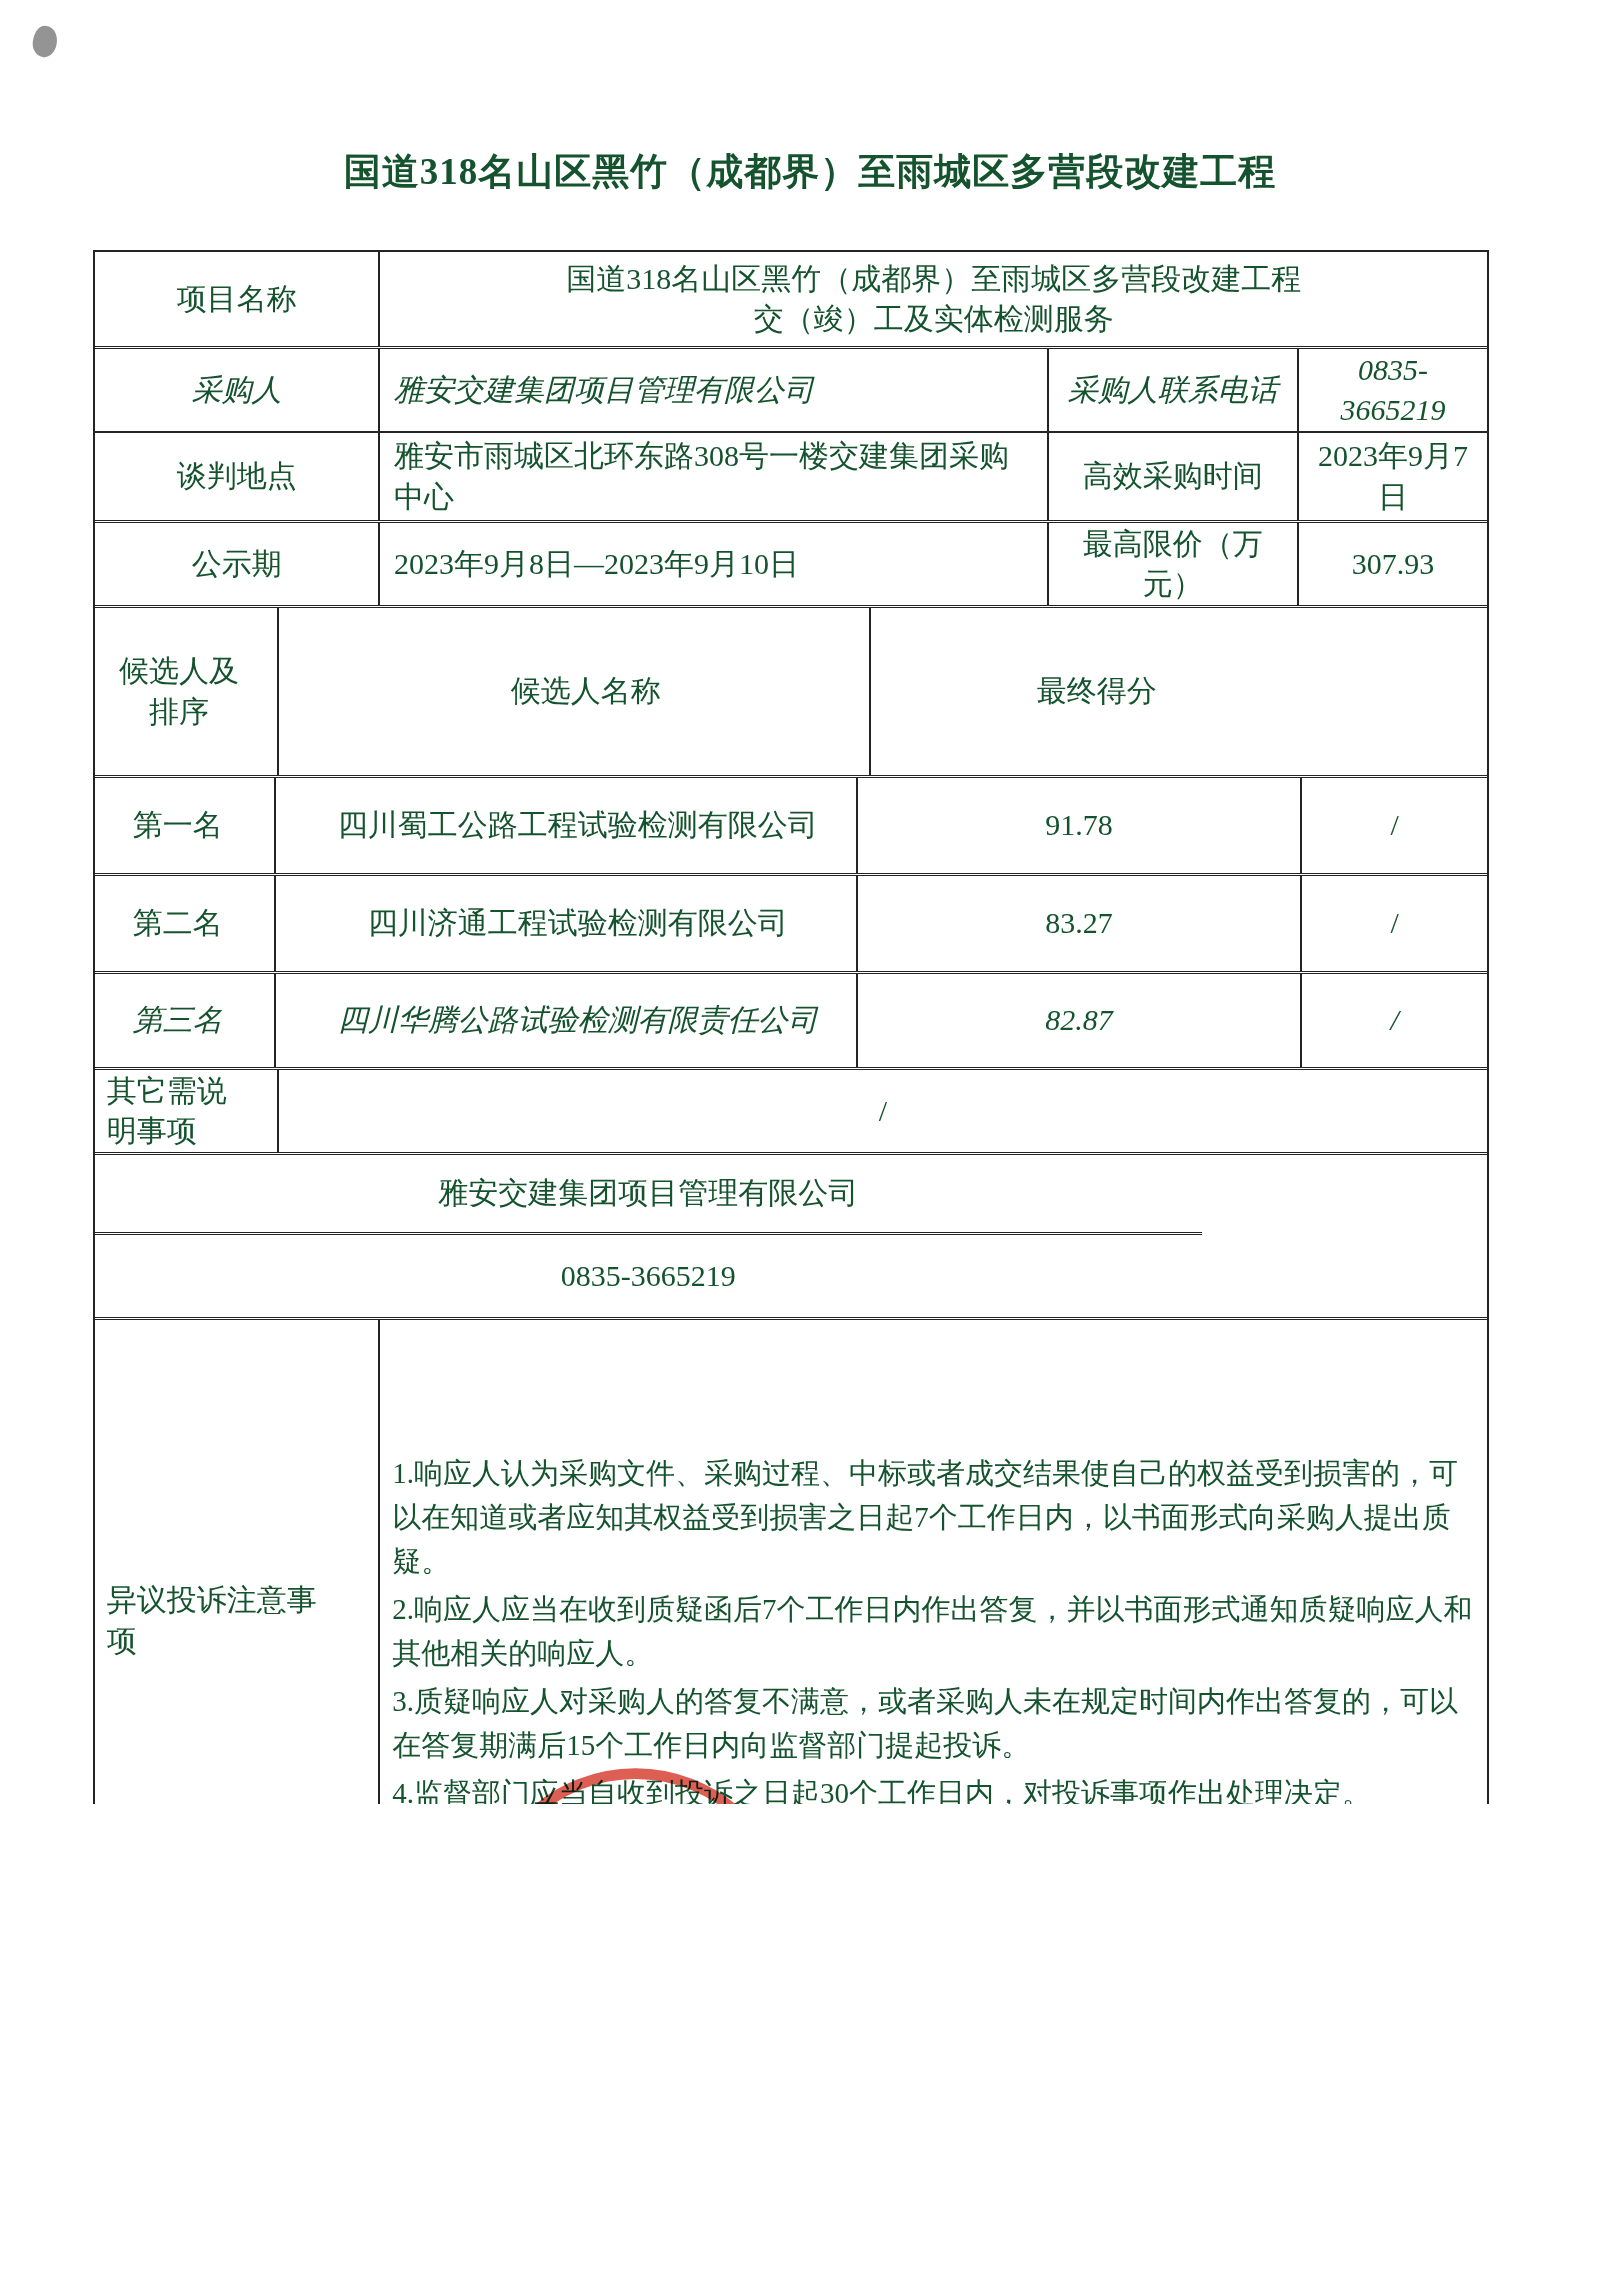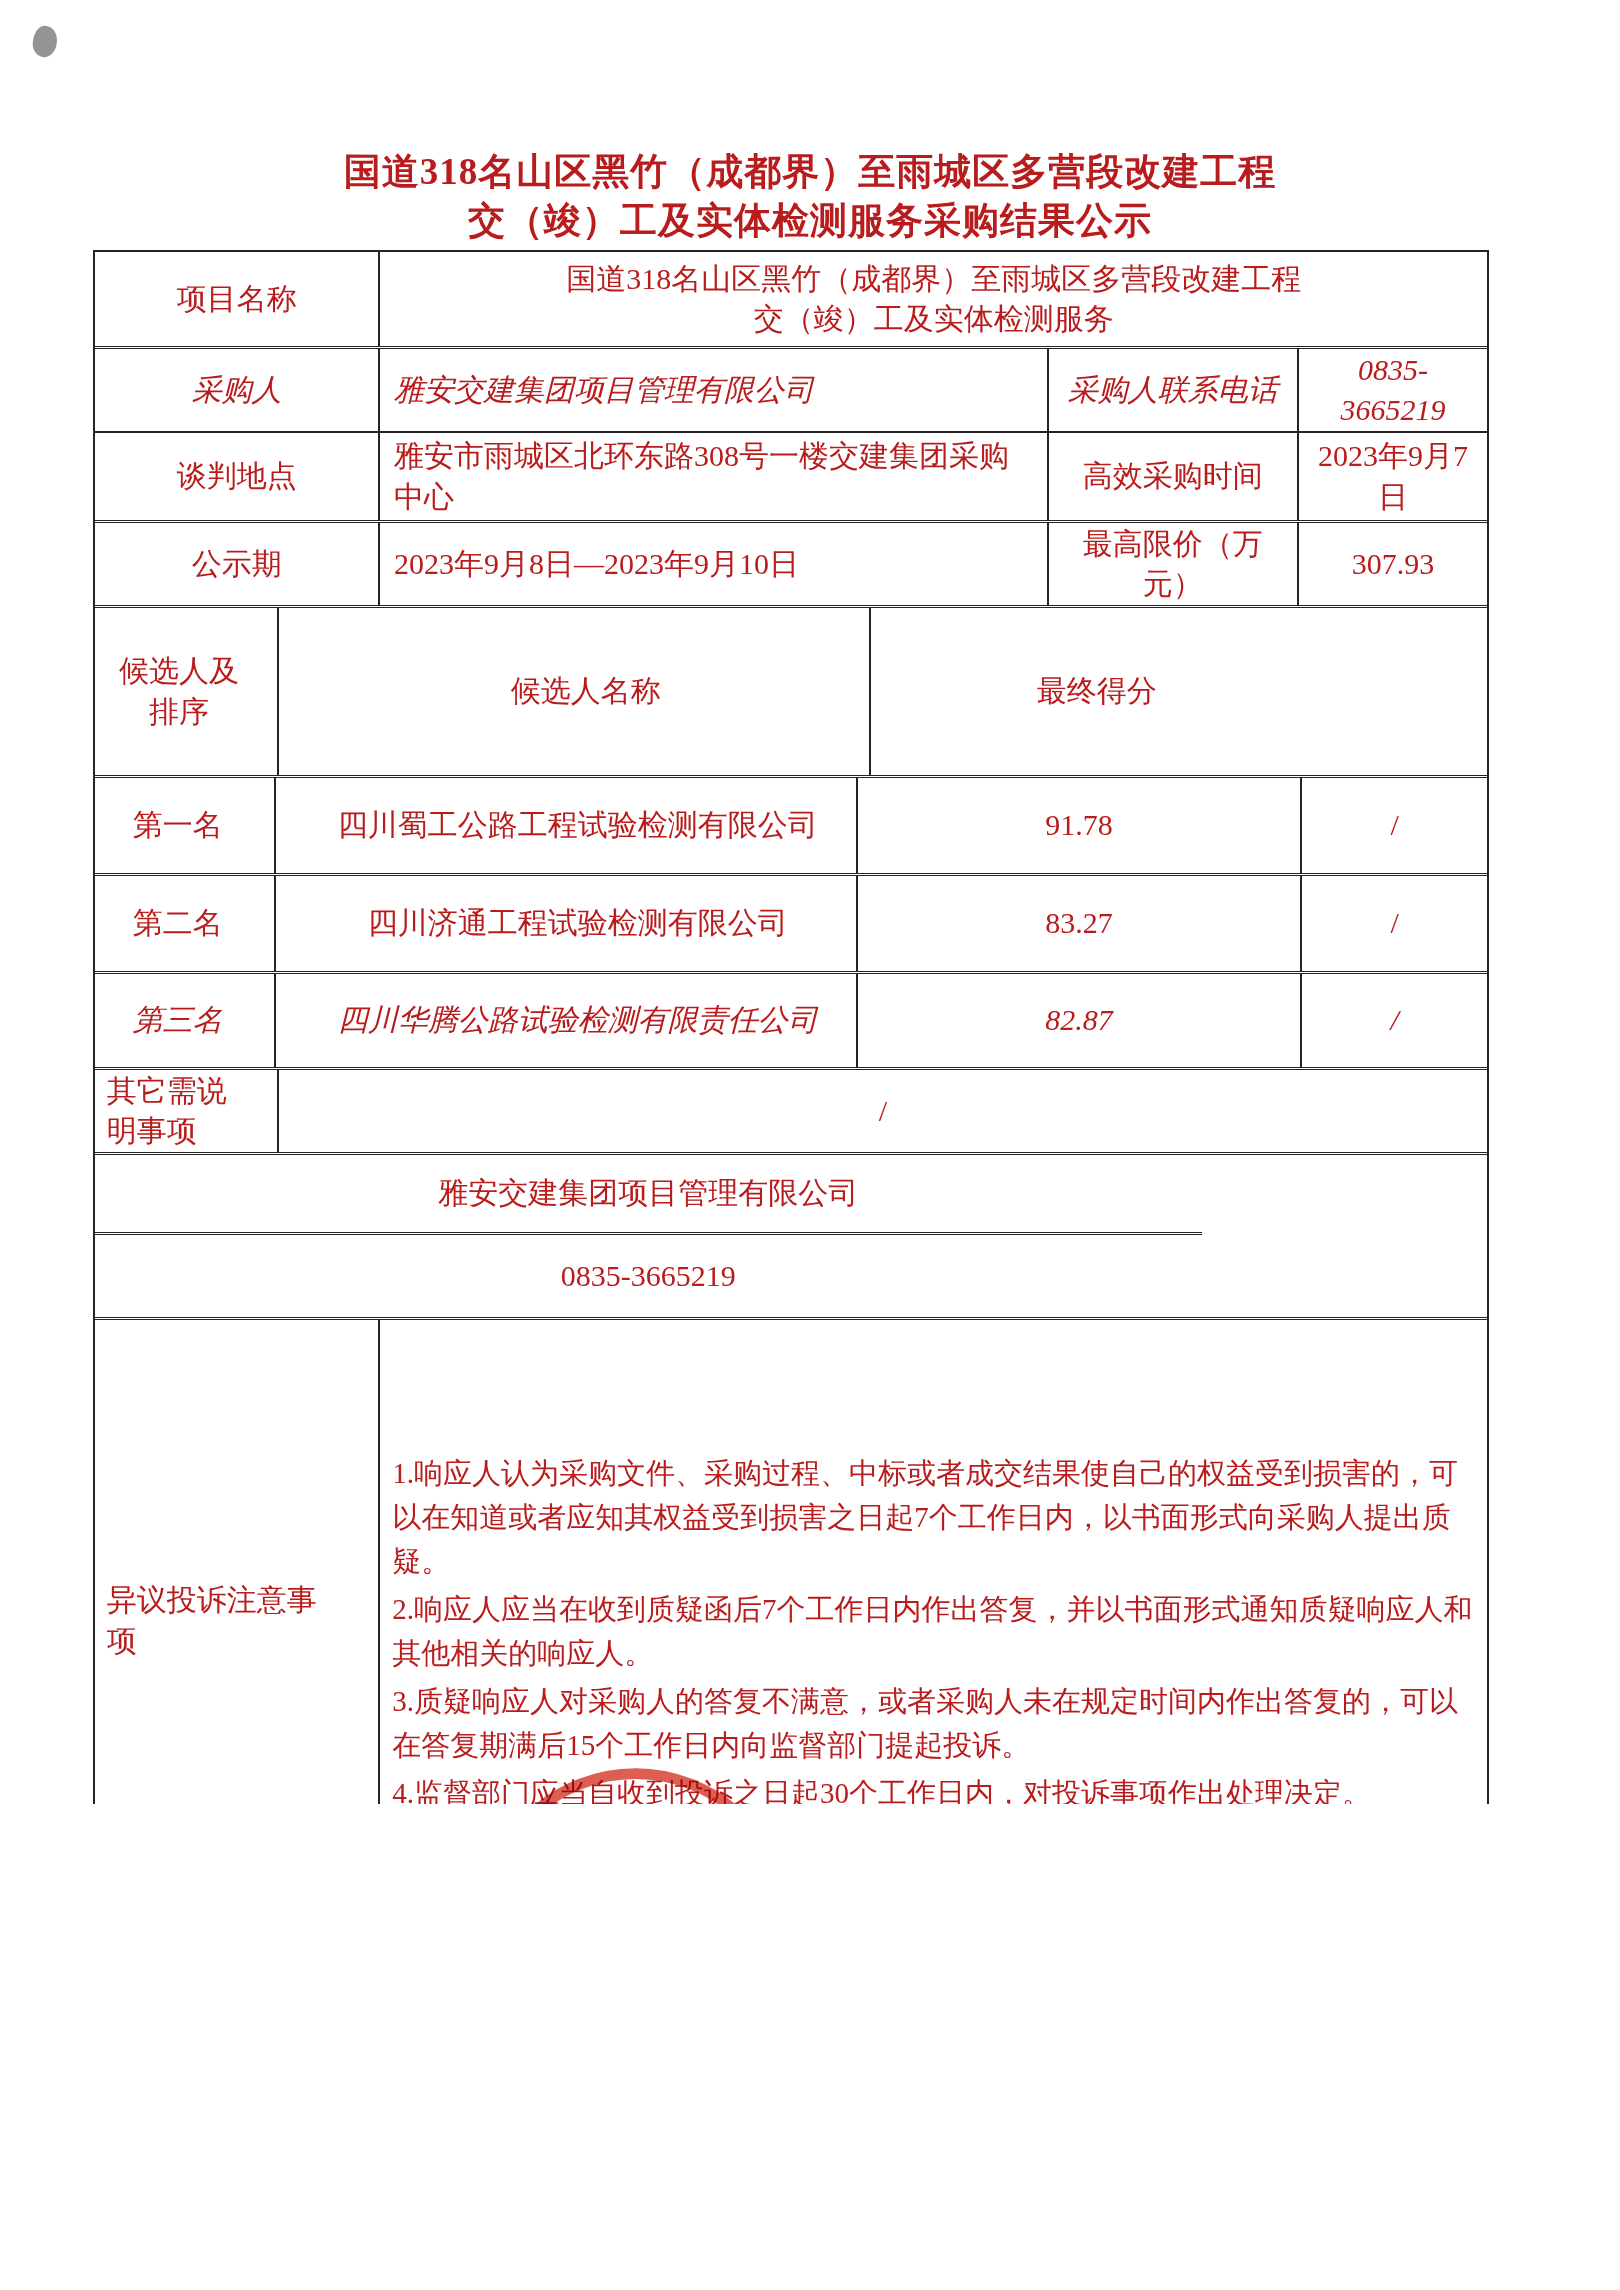--- a/index.html
+++ b/index.html
@@ -1,18 +1,18 @@
 <!DOCTYPE html>
 <html><head>
 <meta charset="utf-8">
 <style>
   html,body{margin:0;padding:0;background:#ffffff;}
   .page{
     position:relative;width:1620px;height:1804px;background:#ffffff;overflow:hidden;
-    font-family:"Liberation Serif","DejaVu Serif",serif;color:#b91c1c;
+    font-family:"Liberation Serif","DejaVu Serif",serif;color:#14532d;
   }
   .scan-artifact{position:absolute;left:33px;top:25.5px;width:23.5px;height:31px;background:#3c3c3c;opacity:.55;transform:rotate(14deg);border-radius:45% 60% 50% 55%;}
   .title{position:absolute;top:147px;left:0;width:100%;text-align:center;font-size:37px;font-weight:bold;line-height:49px;letter-spacing:1px;}
   .title span{display:block;}
   
   *{box-sizing:border-box;}
   .table{
     position:absolute;left:93px;top:250px;width:1396px;
     border:2.9px solid #242424;background:#fff;font-size:30px;line-height:1.35;
   }
@@ -53,21 +53,20 @@
 </style>
 </head>
 <body>
 
 <div class="page">
 
   <div class="scan-artifact"></div>
 
   <h1 class="title" style="margin:0;">
     <span>国道318名山区黑竹（成都界）至雨城区多营段改建工程</span>
-    <span>交（竣）工及实体检测服务采购结果公示</span>
   </h1>
 
   <div class="table">
 
     <div class="trow r1">
       <div class="cell col-a">项目名称</div>
       <div class="cell col-rest two-line">
         <span>国道318名山区黑竹（成都界）至雨城区多营段改建工程</span>
         <span>交（竣）工及实体检测服务</span>
       </div>

